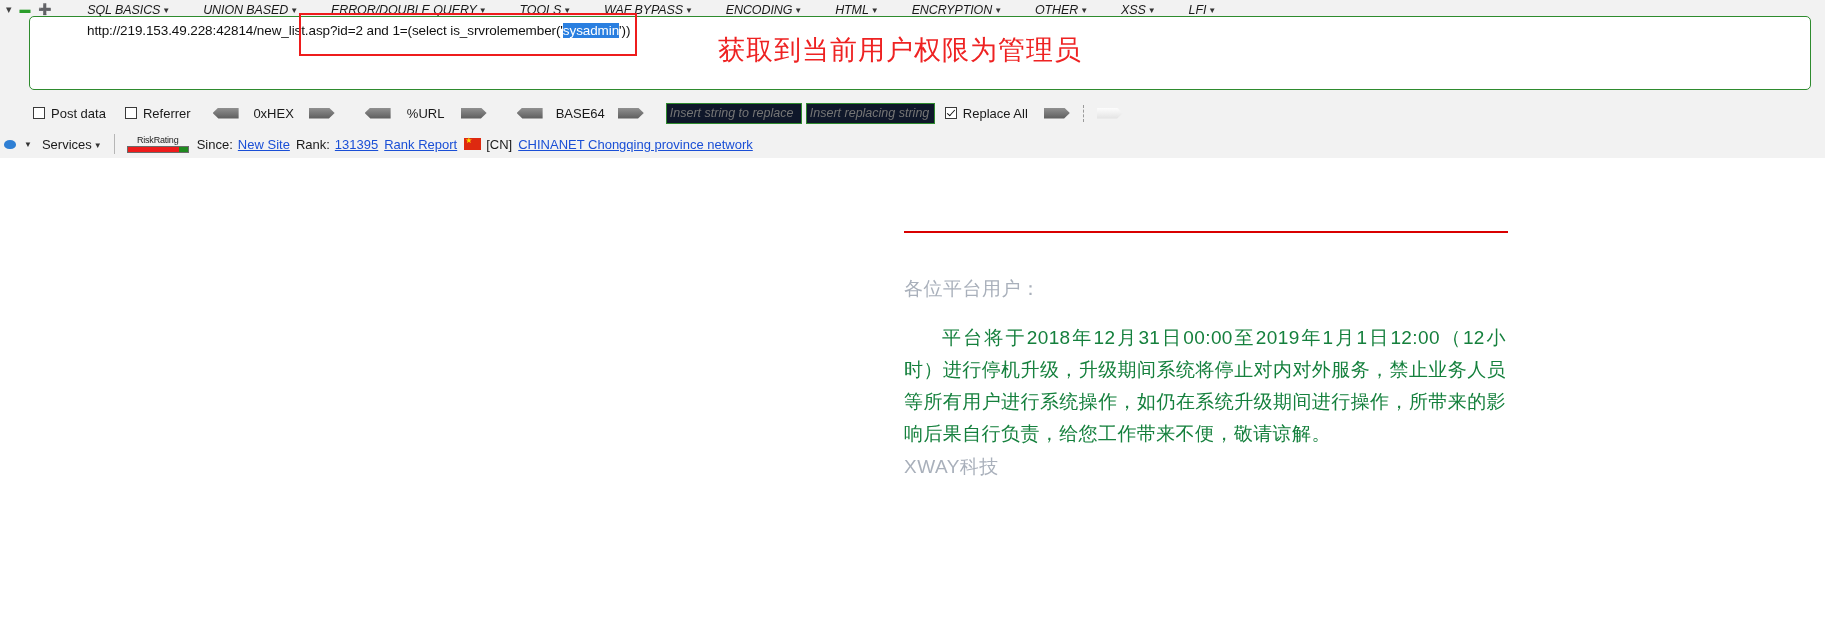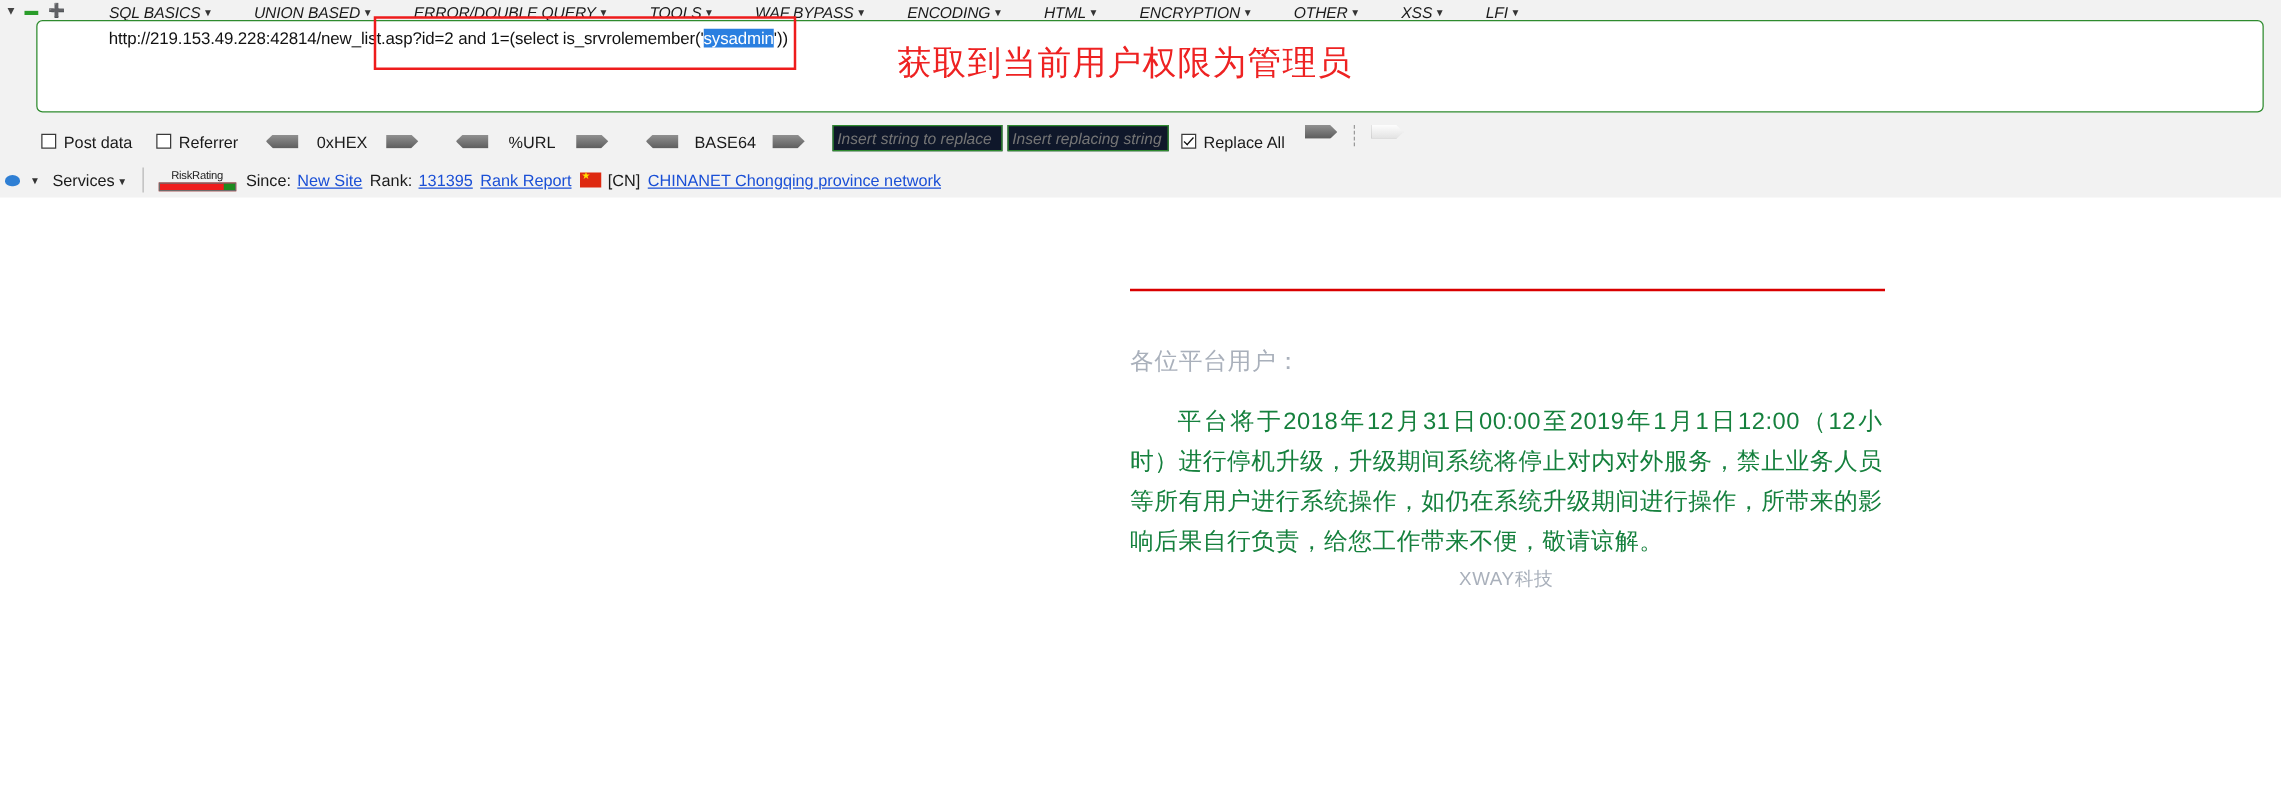--- a/index.html
+++ b/index.html
@@ -113,20 +113,21 @@
     font-weight: normal;
     letter-spacing: 1px;
   }
 
   
   .opts {
     position: absolute;
     left: 0; top: 100px;
     width: 1630px; height: 26px;
     display: flex;
+    align-items: center;
     font-size: 13px;
     color: #1a1a1a;
   }
   .chk {
     display: inline-flex;
     align-items: center;
     margin-left: 0;
   }
   .box {
     width: 12px; height: 12px;
@@ -258,22 +259,22 @@
     line-height: 32px;
     color: #15803d;
     text-indent: 38px;
     letter-spacing: 0.4px;
     text-align: justify;
   }
   .signature {
     position: absolute;
     left: 904px; top: 295px;
     width: 602px;
-    text-align: center;
-    font-size: 15px;
+    text-align: left;
+    font-size: 19px;
     color: #a9b0bb;
     letter-spacing: 0.5px;
   }
 </style>
 </head>
 <body>
 
 <div id="app">
 
   <div class="hackbar">

